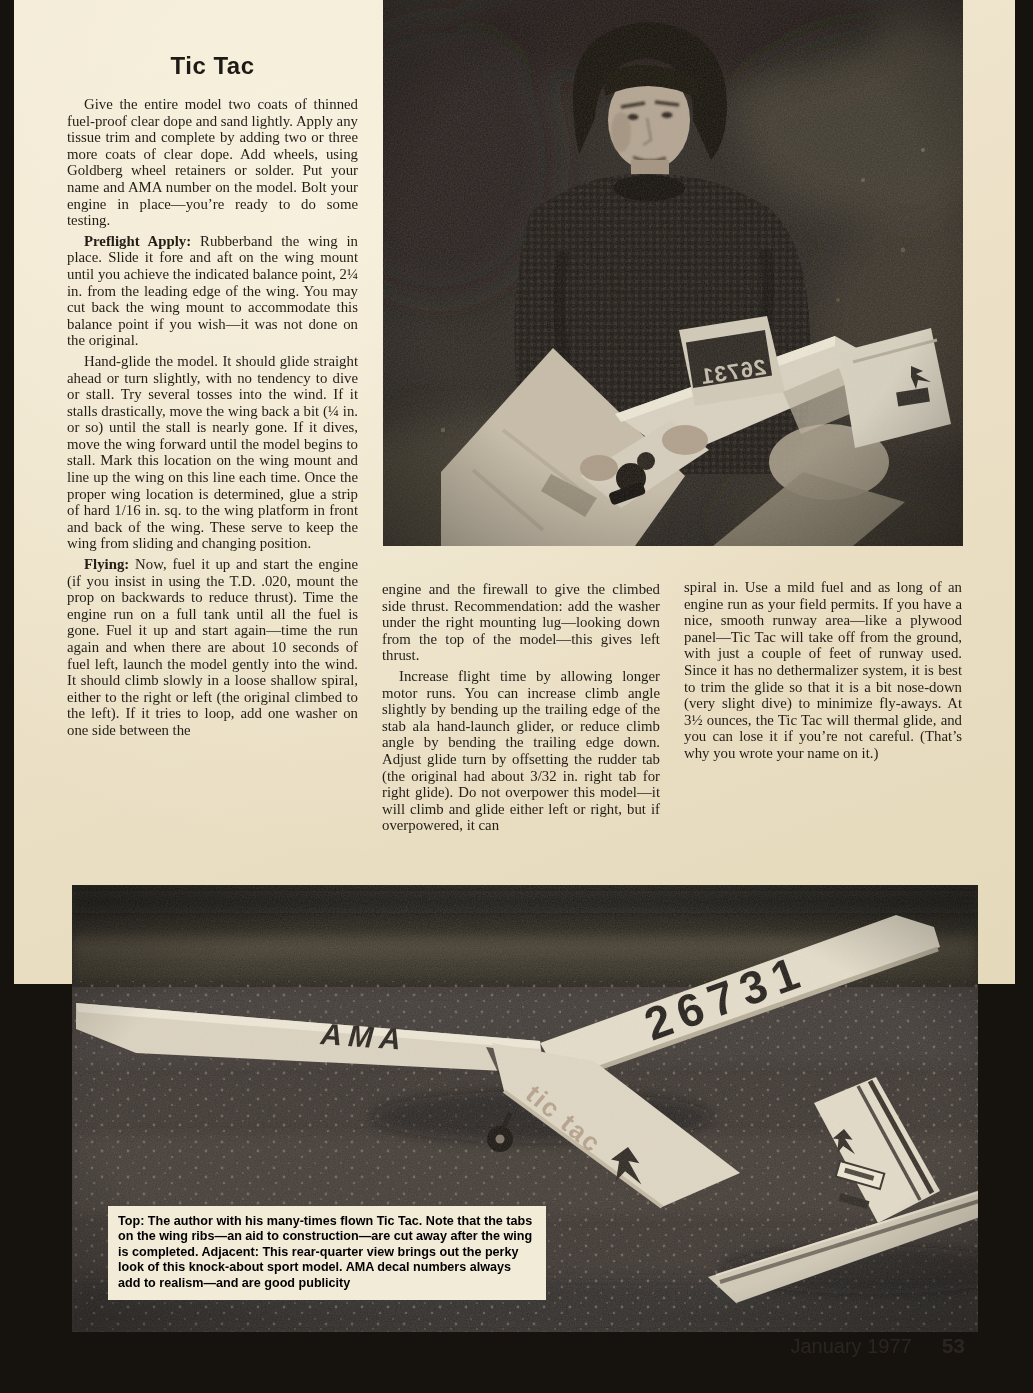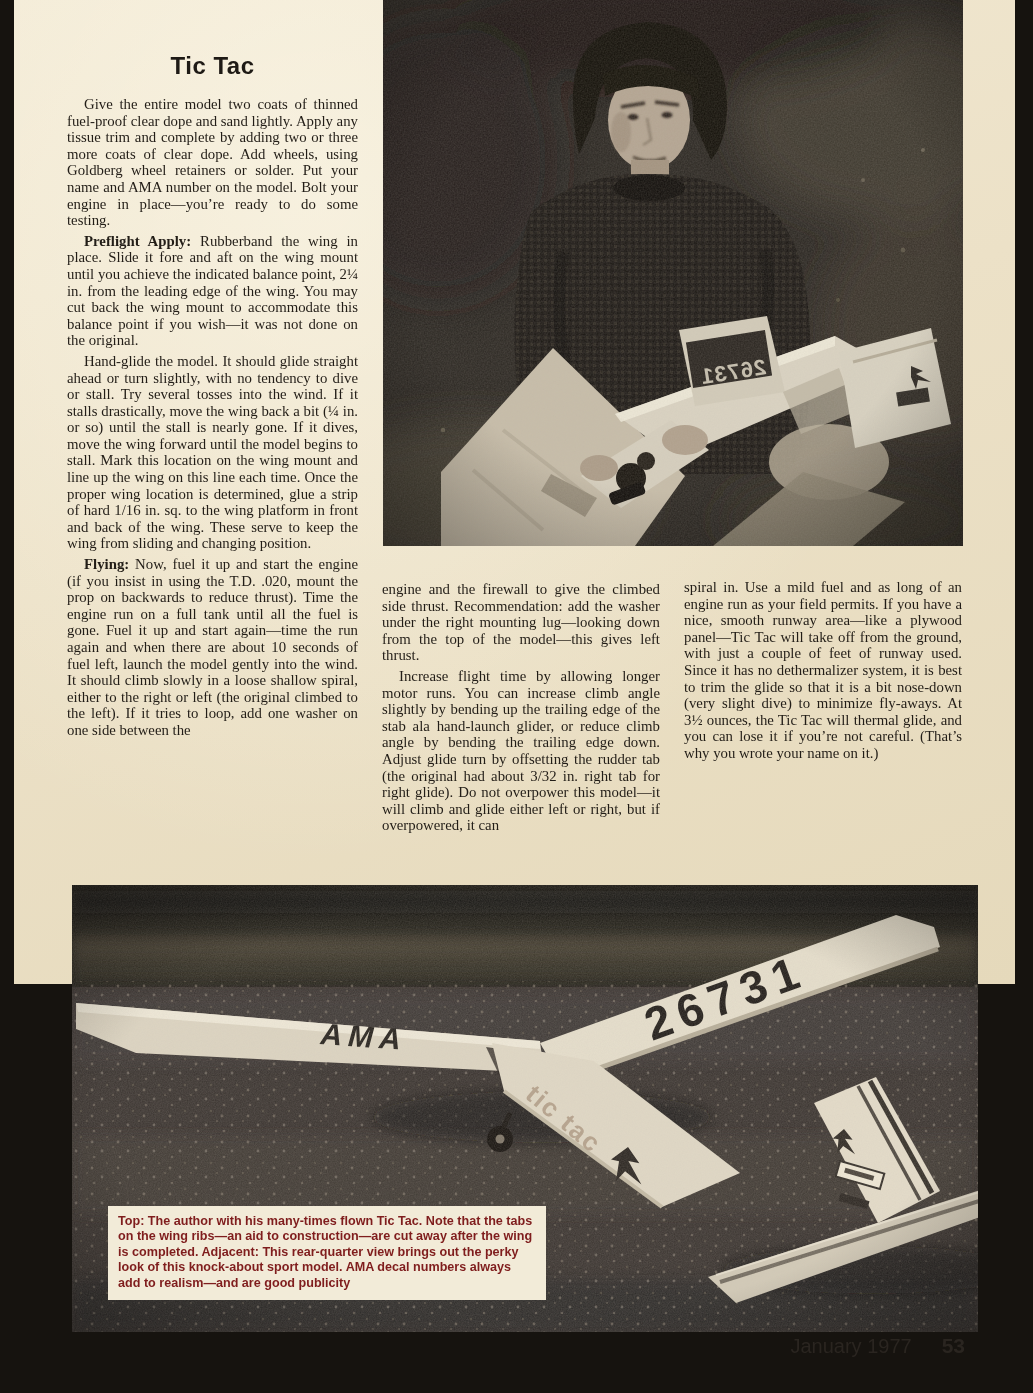--- a/index.html
+++ b/index.html
@@ -30,21 +30,21 @@
   .col-mid{left:364px;top:577px;width:286px;}
   .col-right{left:666px;top:575px;width:286px;}
   .photo{position:absolute;overflow:hidden;}
   .photo svg{display:block;}
   .photo-top{left:369px;top:0;width:580px;height:546px;}
   .photo-bottom{left:58px;top:885px;width:906px;height:447px;}
   .caption-box{
     position:absolute;left:36px;top:321px;width:418px;
     background:#f2ebd8;padding:8px 10px 9px 10px;
     font-family:"Liberation Sans",sans-serif;font-weight:bold;
-    font-size:12.6px;line-height:15.4px;color:#7f1d1d;text-align:left;
+    font-size:12.6px;line-height:15.4px;color:#000000;text-align:left;
   }
   .footer{
     position:absolute;left:600px;top:1334px;width:351px;text-align:right;
     font-family:"Liberation Sans",sans-serif;font-size:20px;color:#2a2520;
   }
   .footer .pgnum{font-weight:bold;font-size:21px;margin-left:30px;text-align:center;}
 </style>
 </head>
 <body>
 

